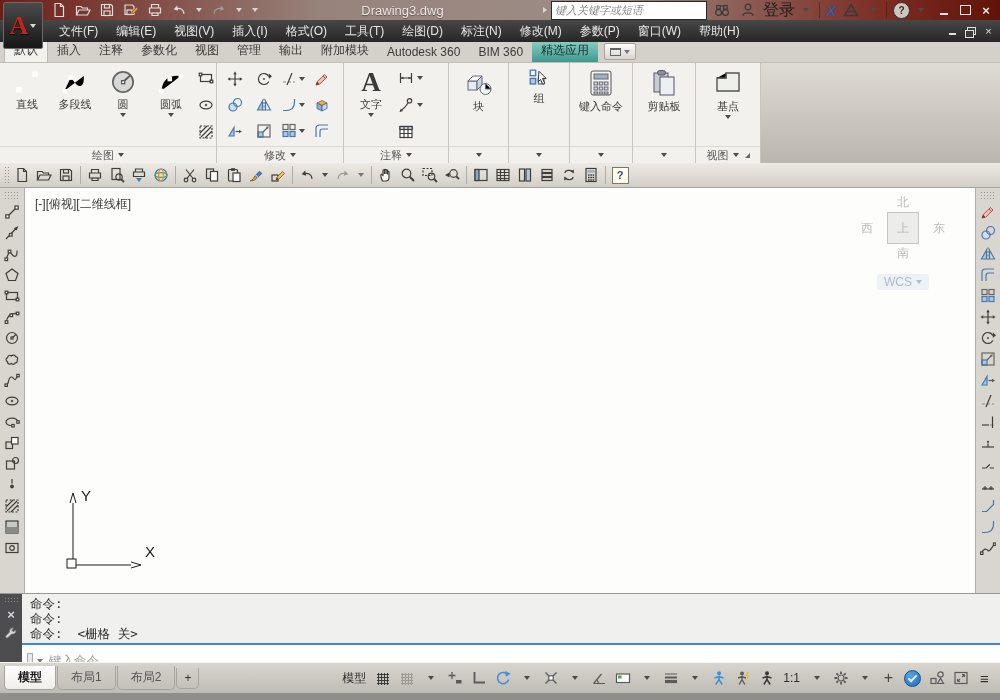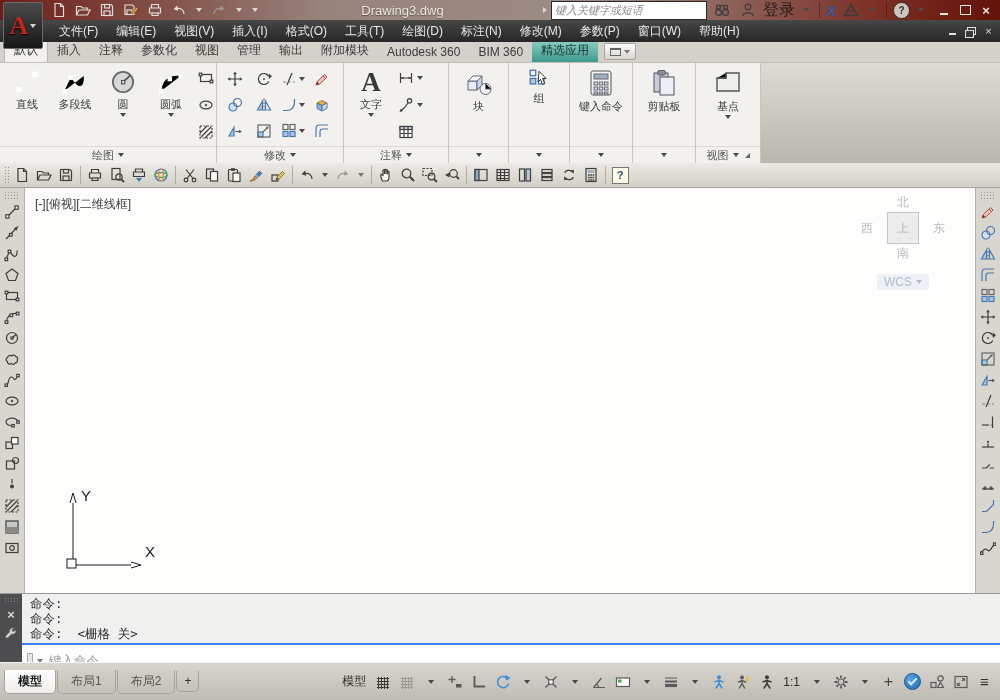--- a/index.html
+++ b/index.html
@@ -101,21 +101,21 @@
   .cmdclose{font-size:13px;font-weight:bold;line-height:16px;}
   .cmdmain{flex:1;display:flex;flex-direction:column;}
   .cmdlines{flex:1;padding:2px 8px;font-family:"DejaVu Sans Mono","Liberation Mono",monospace;font-size:12.5px;color:#2e2e2e;}
   .cmdline{height:15px;line-height:15px;white-space:pre;}
   .cmdinputrow{height:22px;background:#fff;border-top:2px solid #3b82f6;display:flex;align-items:center;gap:4px;padding:8px 5px;}
   .promptbox{background:#e8e8e8;border:1px solid #aaa;color:#444;font-size:10px;font-family:"DejaVu Sans Mono",monospace;padding:0 2px;height:14px;line-height:13px;}
   .cmdinput{border:none;outline:none;flex:1;font-size:12.5px;color:#333;font-family:inherit;}
   .cmdinput::placeholder{color:#9a9a9a;}
 
   
-  .bottombar{height:38px;display:flex;flex-direction:row;}
+  .bottombar{height:38px;display:flex;flex-direction:column;}
   .bbmain{flex:1;display:flex;align-items:center;background:linear-gradient(#d8d5cf,#bfbcb6);border-top:1px solid #f4f4f2;padding:0 4px;}
   .ltab{padding:3px 13px;font-size:12px;color:#555;background:linear-gradient(#d2cfc9,#c4c1bb);border:1px solid #a8a49c;border-top:none;border-radius:0 0 5px 5px;margin-right:1px;}
   .ltab.active{background:linear-gradient(#ffffff,#efeeea);color:#1a1a1a;font-weight:bold;}
   .ltab.newtab{padding:3px 7px;color:#333;}
   .statusbar{flex:1;display:flex;align-items:center;justify-content:flex-end;gap:1px;margin-left:14px;}
   .stbtn{min-width:21px;height:20px;display:flex;align-items:center;justify-content:center;border-radius:2px;padding:0 1px;}
   .stlabel{font-size:12px;color:#2e2e2e;padding:0 4px;}
   .hwcirc{width:15px;height:15px;border-radius:50%;background:radial-gradient(circle at 35% 30%,#5aa2e0,#1f6cb4);border:1px solid #14528c;position:relative;}
   .hwcirc:after{content:"";position:absolute;left:3px;top:4px;width:7px;height:3px;border-left:2px solid #d8ecff;border-bottom:2px solid #d8ecff;transform:rotate(-45deg);}
   .bbstrip{height:7px;background:#908e8a;}

